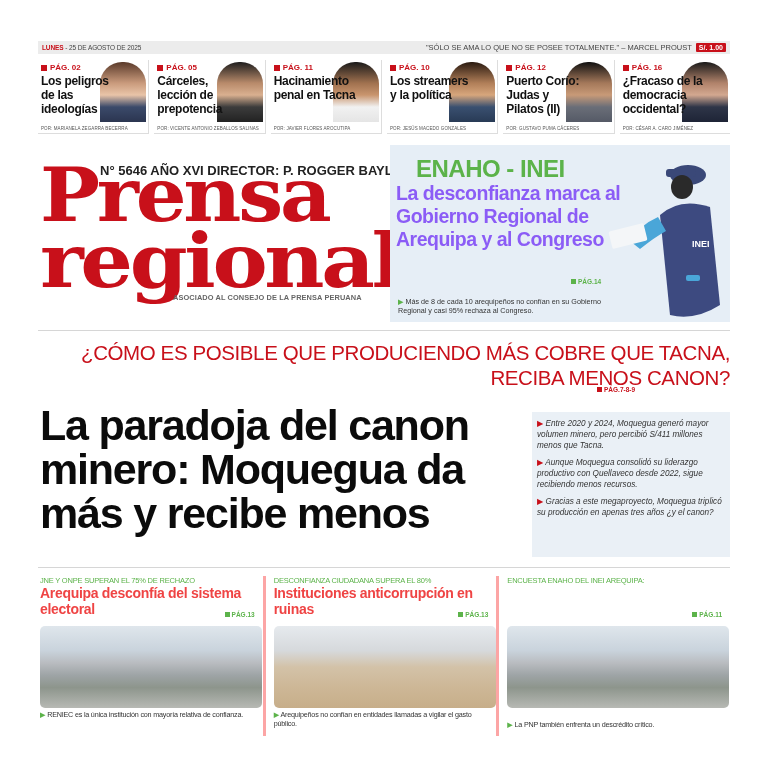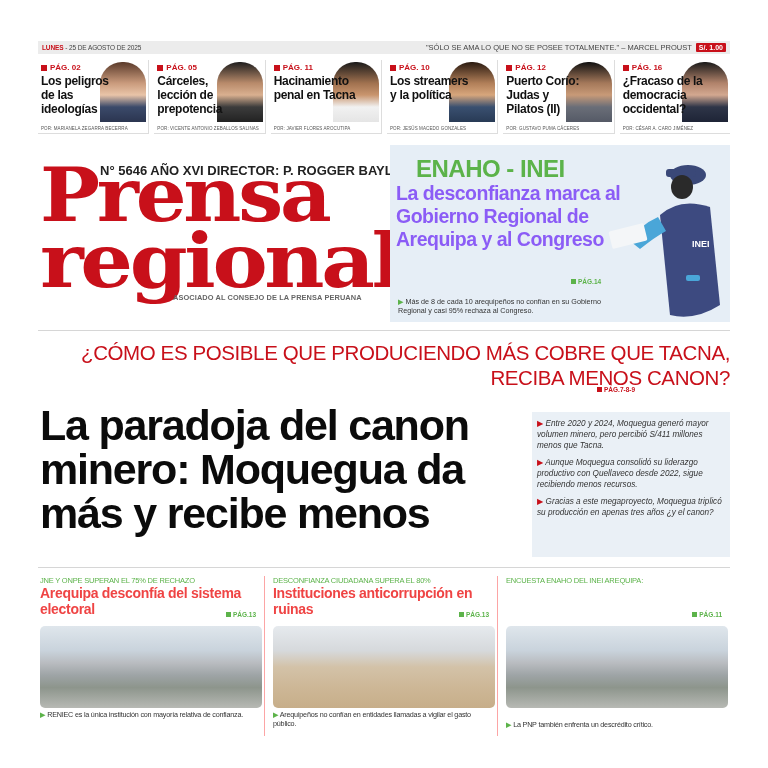--- a/index.html
+++ b/index.html
@@ -51,21 +51,21 @@
   .over-pag { position: absolute; left: 597px; top: 386px; font-size: 6.5px; color: #c8101a; font-weight: bold; display: flex; align-items: center; gap: 2px; }
   .over-pag .sq { width: 5px; height: 5px; }
   .lead-head { position: absolute; left: 40px; top: 403px; width: 480px; font-size: 43px; font-weight: bold; line-height: 44px; letter-spacing: -1.2px; color: #0b0b0b; }
 
   .bullets { position: absolute; left: 532px; top: 412px; width: 198px; height: 145px; background: #eaf0f6; padding: 6px 5px; }
   .bullet { font-size: 8.2px; font-style: italic; line-height: 11px; color: #333; margin-bottom: 6px; }
   .tri-red { color: #c8101a; font-style: normal; }
 
   
   .stories { position: absolute; left: 38px; top: 576px; width: 692px; height: 160px; display: flex; gap: 6px; }
-  .story { position: relative; flex: 1; height: 160px; border-right: 1px solid #fca5a5; }
+  .story { position: relative; flex: 1; height: 160px; border-right: 3px solid #fca5a5; }
   .story:last-child { border-right: none; }
   .story .s-kicker { font-size: 7.5px; color: #5cb34a; letter-spacing: -0.2px; margin-left: 2px; }
   .story .s-head { font-size: 14px; font-weight: bold; line-height: 16px; color: #ef4444; margin-left: 2px; width: 215px; letter-spacing: -0.3px; }
   .story .s-pag { position: absolute; right: 8px; top: 35px; font-size: 6.5px; color: #5cb34a; font-weight: bold; display: flex; align-items: center; gap: 2px; }
   .story .s-pag .sq { background: #5cb34a; width: 5px; height: 5px; }
   .story .s-img { position: absolute; left: 2px; top: 50px; width: 222px; height: 82px; border-radius: 5px; overflow: hidden; }
   .img-city { background: linear-gradient(180deg, #dfe6ec 0%, #c9d3dc 30%, #b9bcc0 45%, #9ea4a6 60%, #8d958c 75%, #b7b9b4 100%); }
   .img-site { background: linear-gradient(180deg, #e6eaee 0%, #d6d9dc 30%, #d3c2a8 50%, #cdb796 75%, #c7ae8a 100%); }
   .story .s-cap { position: absolute; left: 2px; top: 134px; width: 215px; font-size: 7.2px; line-height: 9px; color: #333; letter-spacing: -0.2px; }
 </style>

